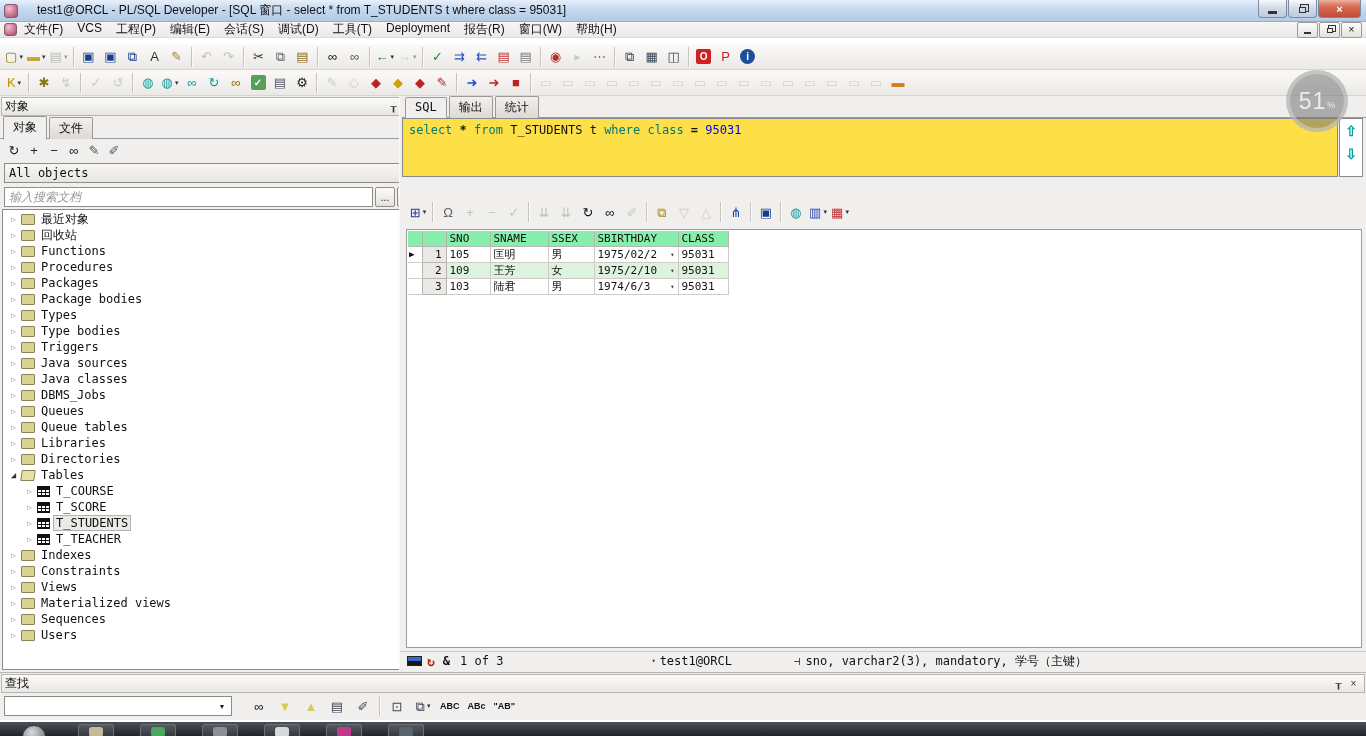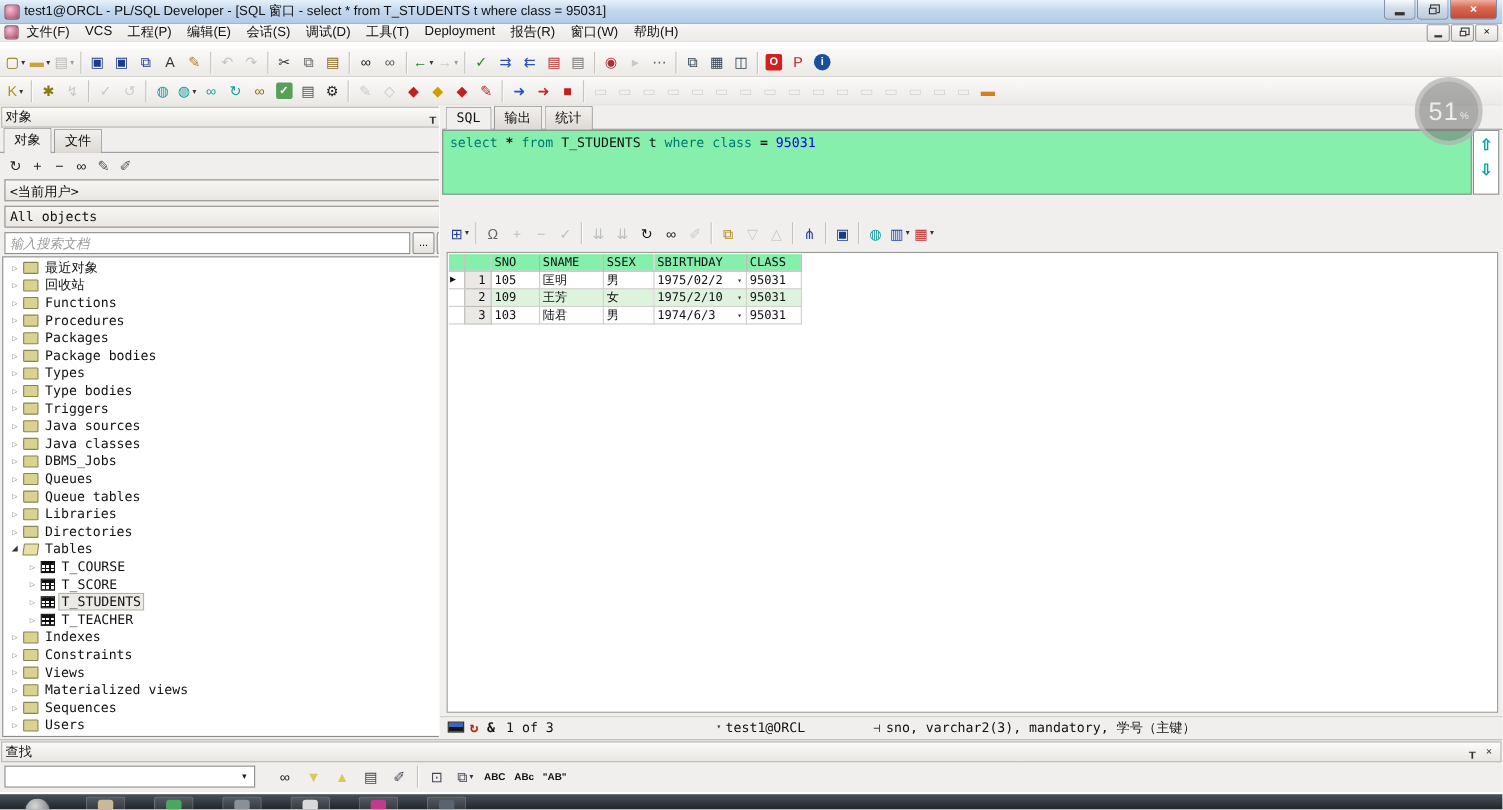--- a/index.html
+++ b/index.html
@@ -5,21 +5,21 @@
   *{box-sizing:border-box;margin:0;padding:0}
   html,body{width:1366px;height:736px;overflow:hidden}
   body{position:relative;font-family:"Liberation Sans",sans-serif;font-size:12px;background:#fff;color:#111}
 
   
   .titlebar{position:absolute;top:0;left:0;right:0;height:22px;display:flex;align-items:center;padding:0 4px;
     background:linear-gradient(#e6f0fa,#c4d8ee 45%,#b2cbe5);border-bottom:1px solid #96adc9}
   .app-icon{width:14px;height:14px;border-radius:3px;border:1px solid #8a5a6a;flex:0 0 auto;
     background:radial-gradient(circle at 35% 30%,#f2c2d2,#c87090 62%,#8d4f66)}
   .app-icon.small{width:13px;height:13px}
-  .title-text{margin-left:4px;white-space:nowrap;overflow:hidden}
+  .title-text{margin-left:19px;white-space:nowrap;overflow:hidden}
   .win-controls{position:absolute;right:5px;top:0;display:flex}
   .wbtn{width:29px;height:18px;border:1px solid #7e8aa0;border-top:none;border-radius:0 0 4px 4px;
     background:linear-gradient(#f8fafc,#d2dce9 45%,#bfcbdc);display:flex;align-items:center;justify-content:center;margin-left:1px;cursor:default}
   .wbtn.close{width:43px;background:linear-gradient(#f0b0a0,#d96a54 40%,#c04a36);color:#fff;font-weight:bold;font-size:11px}
   .min-glyph{width:9px;height:3px;background:#333;margin-top:7px}
   .restore-glyph{width:7px;height:6px;border:1px solid #333;box-shadow:2px -2px 0 0 #cfd9e6,2px -2px 0 1px #333;margin-top:2px}
 
   
   .menubar{position:absolute;top:22px;left:0;right:0;height:16px;display:flex;align-items:center;padding:0 4px;
     background:linear-gradient(#f7f6f5,#eceae7);border-bottom:1px solid #dcd9d5}
@@ -85,21 +85,21 @@
     background:linear-gradient(#fdfdfc,#dedbd7);display:flex;align-items:center;justify-content:center;font-size:7px;color:#555}
   .sb-up{top:0}.sb-down{bottom:0}
   .sb-thumb{position:absolute;left:0;width:15px;top:17px;bottom:30px;border:1px solid #a09d99;border-radius:2px;
     background:linear-gradient(90deg,#fefefe,#dad7d3)}
   .sb-thumb::after{content:"";position:absolute;left:3px;right:3px;top:50%;height:5px;margin-top:-3px;
     background:repeating-linear-gradient(#b0ada9 0 1px,transparent 1px 2px)}
 
   
   #sql-panel{position:absolute;top:96px;left:399px;right:0;height:576px;background:#f0efed;border-left:1px solid #fbfaf9}
   #main-tabs{position:absolute;top:0;left:2px;right:0;height:22px}
-  .editor{position:absolute;left:2px;top:22px;right:28px;height:59px;background:#86efac;border:1px solid #8a8a8a}
+  .editor{position:absolute;left:2px;top:22px;right:28px;height:59px;background:#fde047;border:1px solid #8a8a8a}
   .editor-line{font-family:"DejaVu Sans Mono",monospace;font-size:12px;padding:4px 6px;white-space:pre}
   .kw{color:var(--kw)}.num{color:var(--num)}.op{font-weight:bold}
   .editor-side{position:absolute;right:3px;top:22px;width:24px;height:59px;background:#fff;border:1px solid #8a8a8a;
     display:flex;flex-direction:column;align-items:center;padding-top:5px;gap:9px}
   .nav-arrow{color:#00a3a3;font-size:14px;font-weight:bold;line-height:1}
   #results-toolbar{position:absolute;left:4px;top:102px;right:4px;height:28px;background:transparent;border:none}
   .results-area{position:absolute;left:6px;top:133px;right:4px;bottom:24px;background:#fff;border:1px solid #9a9a9a;overflow:hidden}
   #results-grid{border-collapse:collapse;table-layout:fixed;width:320px;margin:1px 0 0 1px;
     font-family:"DejaVu Sans Mono",monospace;font-size:11px}
   #results-grid th,#results-grid td{height:15px;overflow:hidden;white-space:nowrap;padding:0 3px}
@@ -453,24 +453,20 @@
           <span class="glyph" style="color: rgb(17, 17, 17);">∞</span>
         </div>
         <div class="tbtn">
           <span class="glyph" style="color: rgb(85, 85, 85);">✎</span>
         </div>
         <div class="tbtn">
           <span class="glyph" style="color: rgb(85, 85, 85);">✐</span>
         </div>
       </span>
     <span class="corner-box"></span>
-  </div>
-  <div class="combo">
-    <span class="combo-text">&lt;当前用户&gt;</span>
-    <span class="combo-arrow">▼</span>
   </div>
   <div class="combo">
     <span class="combo-text">All objects</span>
     <span class="combo-arrow">▼</span>
   </div>
   <div class="search-row">
     <input class="search-input" placeholder="输入搜索文档" style="">
     <span class="sq-btn">...</span>
     <span class="sq-btn">
         <span>▤</span>

